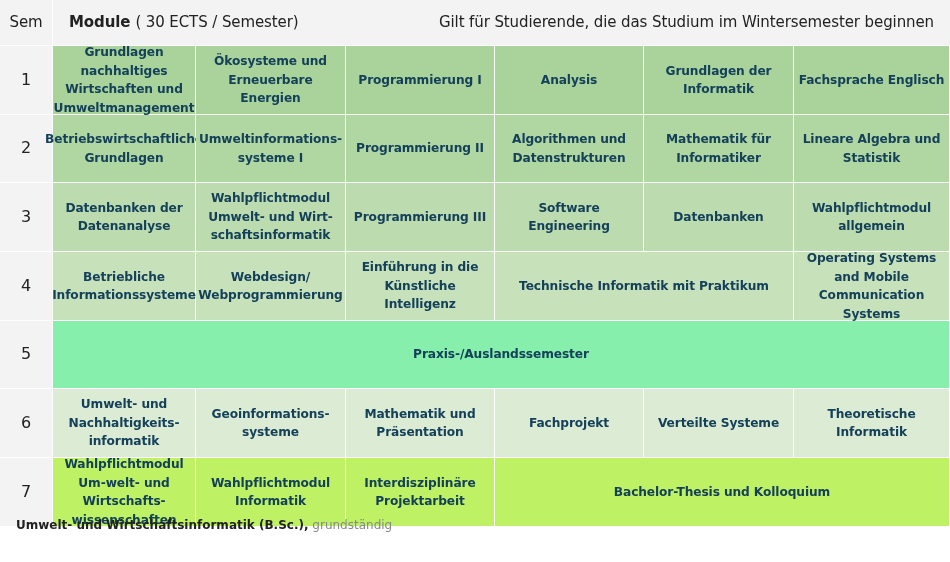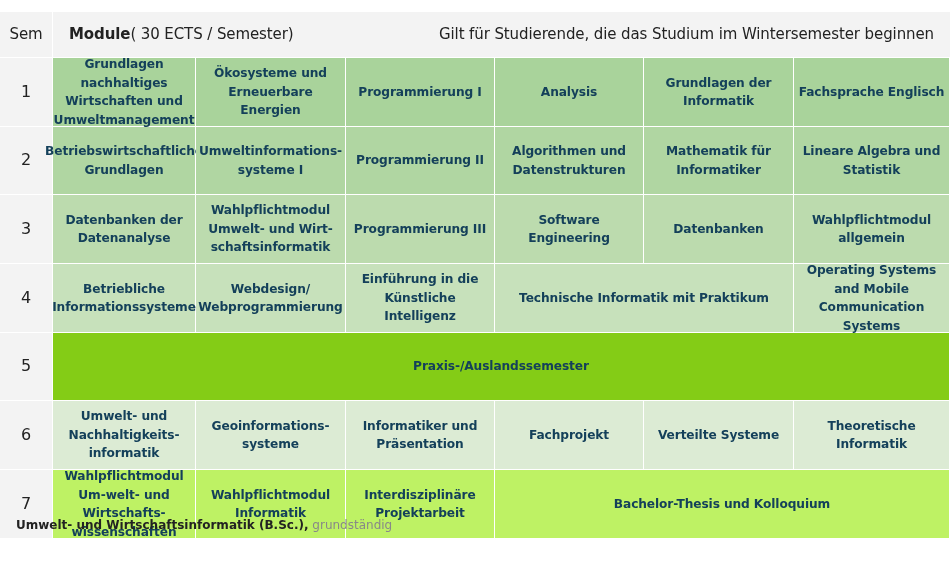--- a/index.html
+++ b/index.html
@@ -1,18 +1,18 @@
 <!DOCTYPE html>
 <html><head>
 <meta charset="utf-8">
 <style>
   html, body { margin: 0; padding: 0; background: #ffffff; }
   body { width: 950px; height: 562px; position: relative; overflow: hidden; font-family: "DejaVu Sans", sans-serif; }
   .grid {
-    position: absolute; left: 0; top: 12px; width: 776px; height: 527px;
+    position: absolute; left: 0; top: 0; width: 776px; height: 527px;
     display: grid;
     grid-template-columns: 53px 143px 150px 149px 149px 150px 156px;
     grid-template-rows: 46px 69px 68px 69px 69px 68px 69px 69px;
     background: #ffffff;
   }
   .cell {
     box-sizing: border-box;
     border-right: 1.5px solid #ffffff;
     border-bottom: 1.5px solid #ffffff;
     display: flex; align-items: center; justify-content: center;
@@ -20,28 +20,28 @@
     color: #14405a;
     font-weight: bold;
     font-size: 12.2px;
     line-height: 18.5px;
     padding: 0 3px;
     letter-spacing: -0.1px;
   }
   .hdr { background: #f3f3f3; color: #222; font-weight: normal; font-size: 15px; border-bottom: 1.5px solid #ffffff; }
   .hdr-sem { justify-content: center; border-right: 1.5px solid #ffffff; }
   .hdr-mod { grid-column: 2 / 4; justify-content: flex-start; padding-left: 16px; border-right: none; }
-  .hdr-mod b { font-weight: bold; }
+  .hdr-mod b { font-weight: bold; margin-right: 5px; }
   .hdr-note { grid-column: 4 / 8; justify-content: flex-end; padding-right: 16px; border-right: none; }
   .sem { background: #f3f3f3; color: #222; font-weight: normal; font-size: 16px; }
   .r1 { background: #a9d39b; }
   .r2 { background: #b0d6a2; }
   .r3 { background: #bcdbae; }
   .r4 { background: #c7e1bb; }
-  .r5 { background: #84cc16; }
+  .r5 { background: #86efac; }
   .r6 { background: #dcebd4; }
   .r7 { background: #bef264; }
   .span2 { grid-column: span 2; }
   .span6 { grid-column: span 6; }
   .span3 { grid-column: span 3; }
   .footer {
     position: absolute; left: 16px; top: 518px;
     font-size: 12px; color: #222;
   }
   .footer .title { font-weight: bold; }
@@ -89,21 +89,21 @@
   <div class="cell r4">Einführung in die Künstliche Intelligenz</div>
   <div class="cell r4 span2">Technische Informatik mit Praktikum</div>
   <div class="cell r4">Operating Systems and Mobile Communication Systems</div>
 
   <div class="cell sem">5</div>
   <div class="cell r5 span6">Praxis-/Auslandssemester</div>
 
   <div class="cell sem">6</div>
   <div class="cell r6">Umwelt- und Nachhaltigkeits-informatik</div>
   <div class="cell r6">Geoinformations-systeme</div>
-  <div class="cell r6">Informatiker und Präsentation</div>
+  <div class="cell r6">Mathematik und Präsentation</div>
   <div class="cell r6">Fachprojekt</div>
   <div class="cell r6">Verteilte Systeme</div>
   <div class="cell r6">Theoretische Informatik</div>
 
   <div class="cell sem">7</div>
   <div class="cell r7">Wahlpflichtmodul Um-welt- und Wirtschafts-wissenschaften</div>
   <div class="cell r7">Wahlpflichtmodul Informatik</div>
   <div class="cell r7">Interdisziplinäre Projektarbeit</div>
   <div class="cell r7 span3">Bachelor-Thesis und Kolloquium</div>
 </div>

